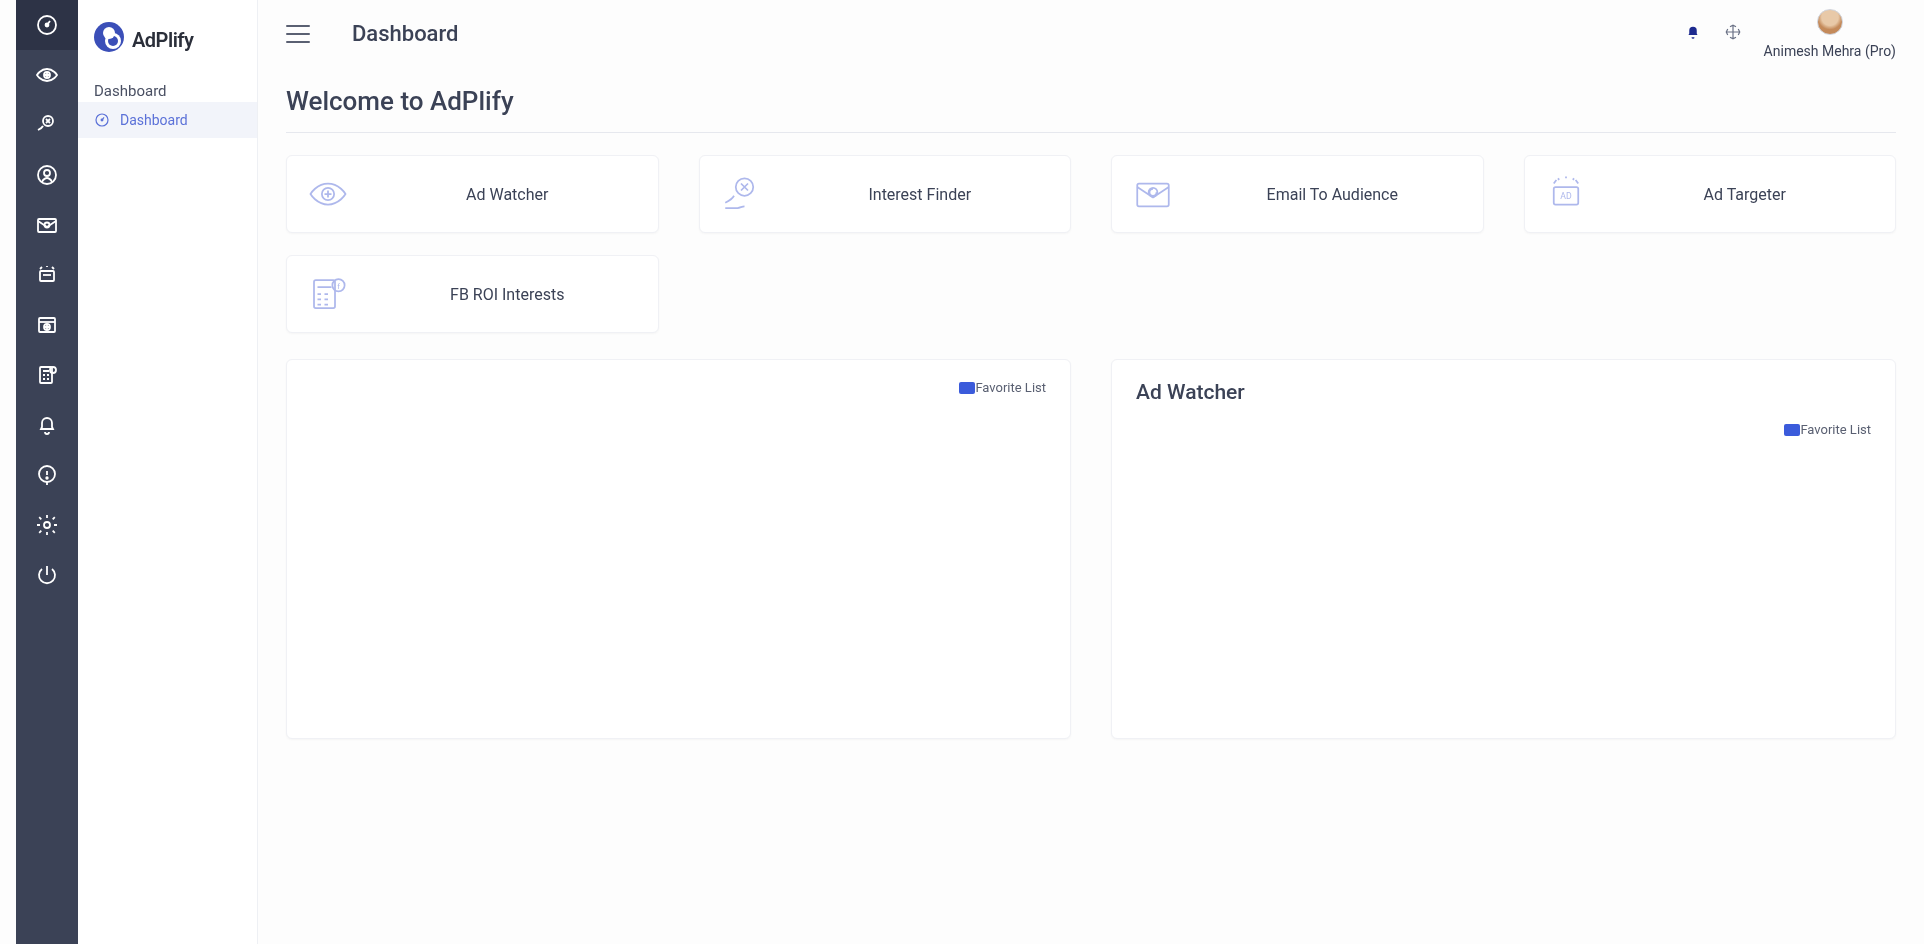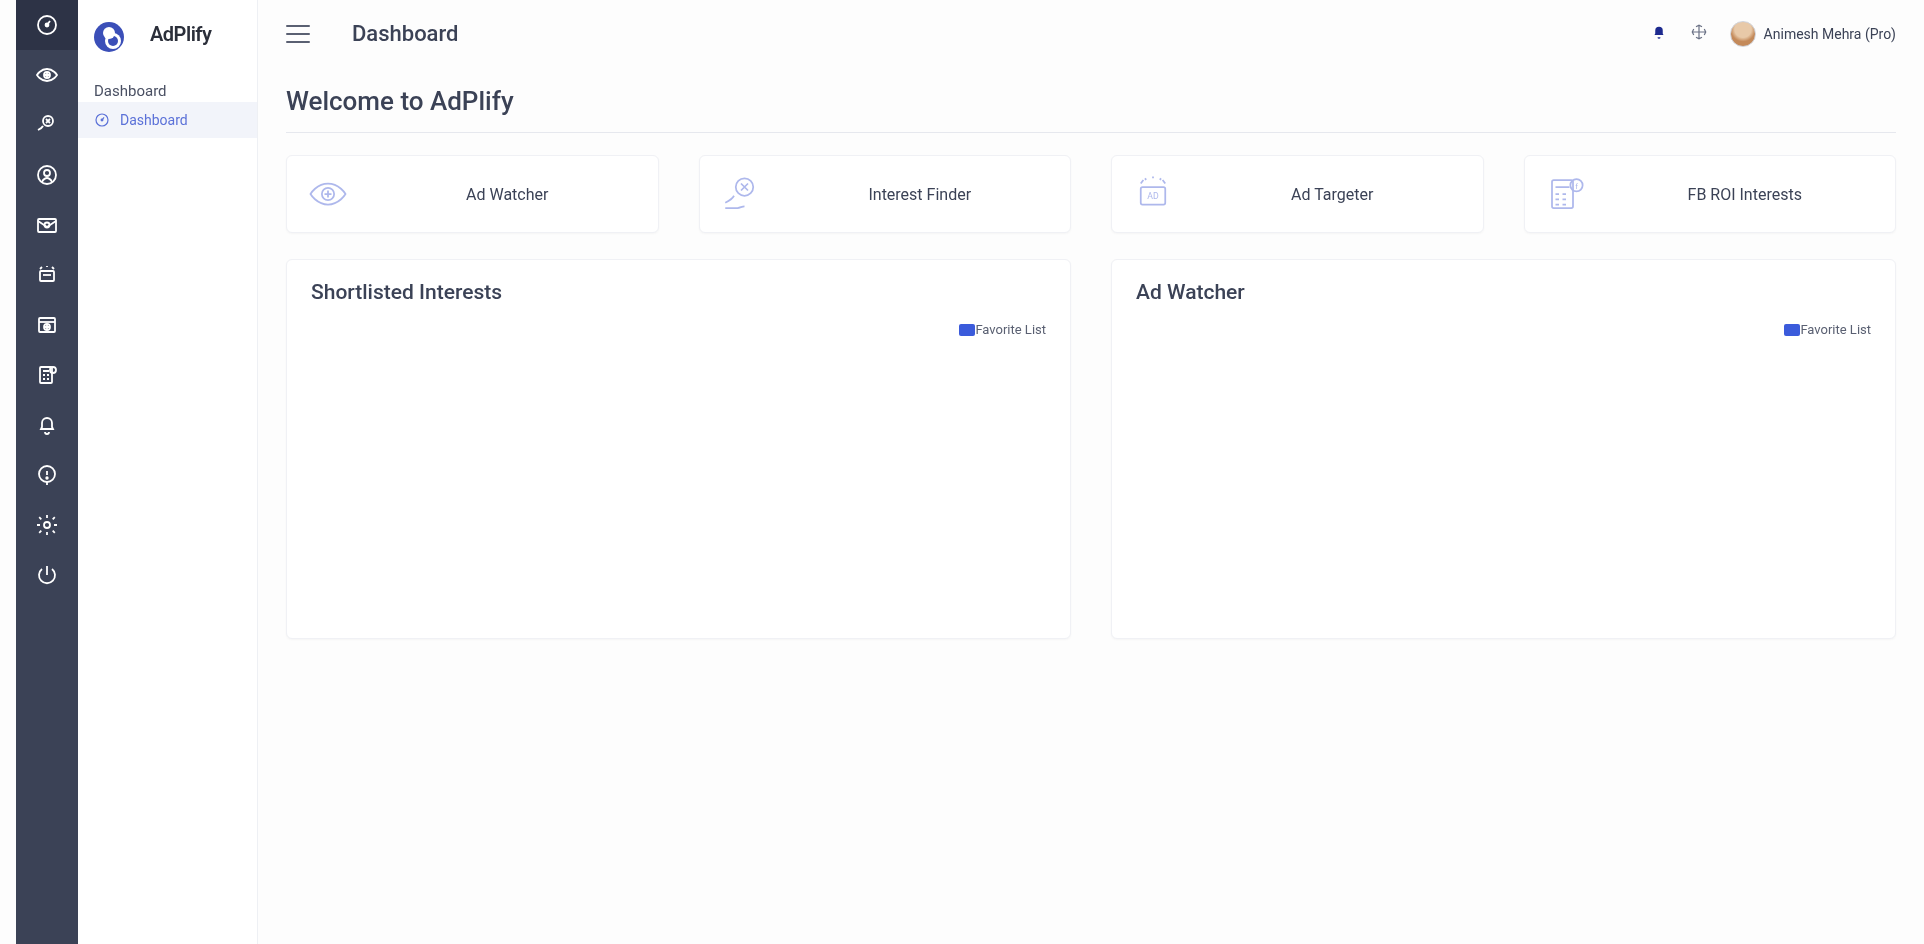--- a/index.html
+++ b/index.html
@@ -42,22 +42,22 @@
 .sub-sidebar {
   width: 180px;
   background: #fff;
   border-right: 1px solid #eef0f4;
   height: 100%;
   flex-shrink: 0;
   padding-top: 12px;
 }
 .logo-wrap {
   display: flex;
-  align-items: flex-start;
-  gap: 26px;
+  align-items: flex-end;
+  gap: 8px;
   padding: 10px 16px 22px;
 }
 .logo-circle {
   width: 30px; height: 30px;
   border-radius: 50%;
   background: #3b4fb8;
   position: relative;
 }
 .logo-circle::after {
   content:"";
@@ -102,21 +102,21 @@
   width:24px;height:18px;
   display:flex;flex-direction:column;justify-content:space-between;
   cursor:pointer;
   margin-right: 42px;
 }
 .hamburger span { height:2px;background:#5a6072;border-radius:2px; }
 .page-title { font-size:22px; color:#3b4256; font-weight:500; }
 .topbar-right { margin-left:auto; display:flex; align-items:center; gap:22px; }
 .bell-icon svg { width:18px;height:18px; color:#1d2a8f; fill:#1d2a8f; cursor:pointer;}
 .fullscreen-icon svg { width:18px;height:18px; color:#6a7185; cursor:pointer;}
-.user-wrap { display:flex; align-items:center; gap:8px; cursor:pointer;}
+.user-wrap { display:flex; align-items:center; gap:8px; cursor:pointer;flex-direction:column;}
 .avatar {
   width:26px;height:26px;border-radius:50%;
   background: radial-gradient(circle at 50% 30%, #e8c9a8 40%, #c48a5a 60%);
   border:1px solid #d0d3da;
 }
 .user-name { font-size:14px; color:#3b4256; }
 
 
 .content {
   padding: 18px 28px 6px 28px;
@@ -333,20 +333,31 @@
               <path d="M6 34c4-2 8-4 10-8"></path>
               <circle cx="28" cy="16" r="10"></circle>
               <path d="M24 12l8 8M32 12l-8 8"></path>
               <path d="M6 40h14c3 0 5-2 8-2"></path>
             </svg>
         </div>
         <div class="feature-label-wrap"><span class="feature-label">Interest Finder</span></div>
       </div>
 
 
+      <div class="feature-card">
+        <div class="feature-icon">
+          <svg viewBox="0 0 48 48" fill="none" stroke="currentColor" stroke-width="2">
+              <rect x="6" y="12" width="36" height="26" rx="2"></rect>
+              <path d="M6 16l18 12 18-12"></path>
+              <circle cx="24" cy="22" r="5"></circle>
+              <path d="M28 22a4 4 0 11-4-4"></path>
+            </svg>
+        </div>
+        <div class="feature-label-wrap"><span class="feature-label">Email To Audience</span></div>
+      </div>
 
       <div class="feature-card">
         <div class="feature-icon">
           <svg viewBox="0 0 48 48" fill="none" stroke="currentColor" stroke-width="2">
               <rect x="10" y="16" width="28" height="20" rx="2"></rect>
               <text x="24" y="30" font-size="10" text-anchor="middle" fill="currentColor" stroke="none">AD</text>
               <path d="M10 12l3-4M38 12l-3-4M24 6v-2M16 8l-1-2M32 8l1-2"></path>
             </svg>
         </div>
         <div class="feature-label-wrap"><span class="feature-label">Ad Targeter</span></div>
@@ -363,21 +374,20 @@
             </svg>
         </div>
         <div class="feature-label-wrap"><span class="feature-label">FB ROI Interests</span></div>
       </div>
 
 
     </div>
 
     <div class="lower-grid">
       <div class="panel">
-        <div class="panel-title">Shortlisted Interests</div>
         <div class="legend">
           <span class="legend-swatch"></span>
           <span>Favorite List</span>
         </div>
       </div>
       <div class="panel">
         <div class="panel-title">Ad Watcher</div>
         <div class="legend">
           <span class="legend-swatch"></span>
           <span>Favorite List</span>

